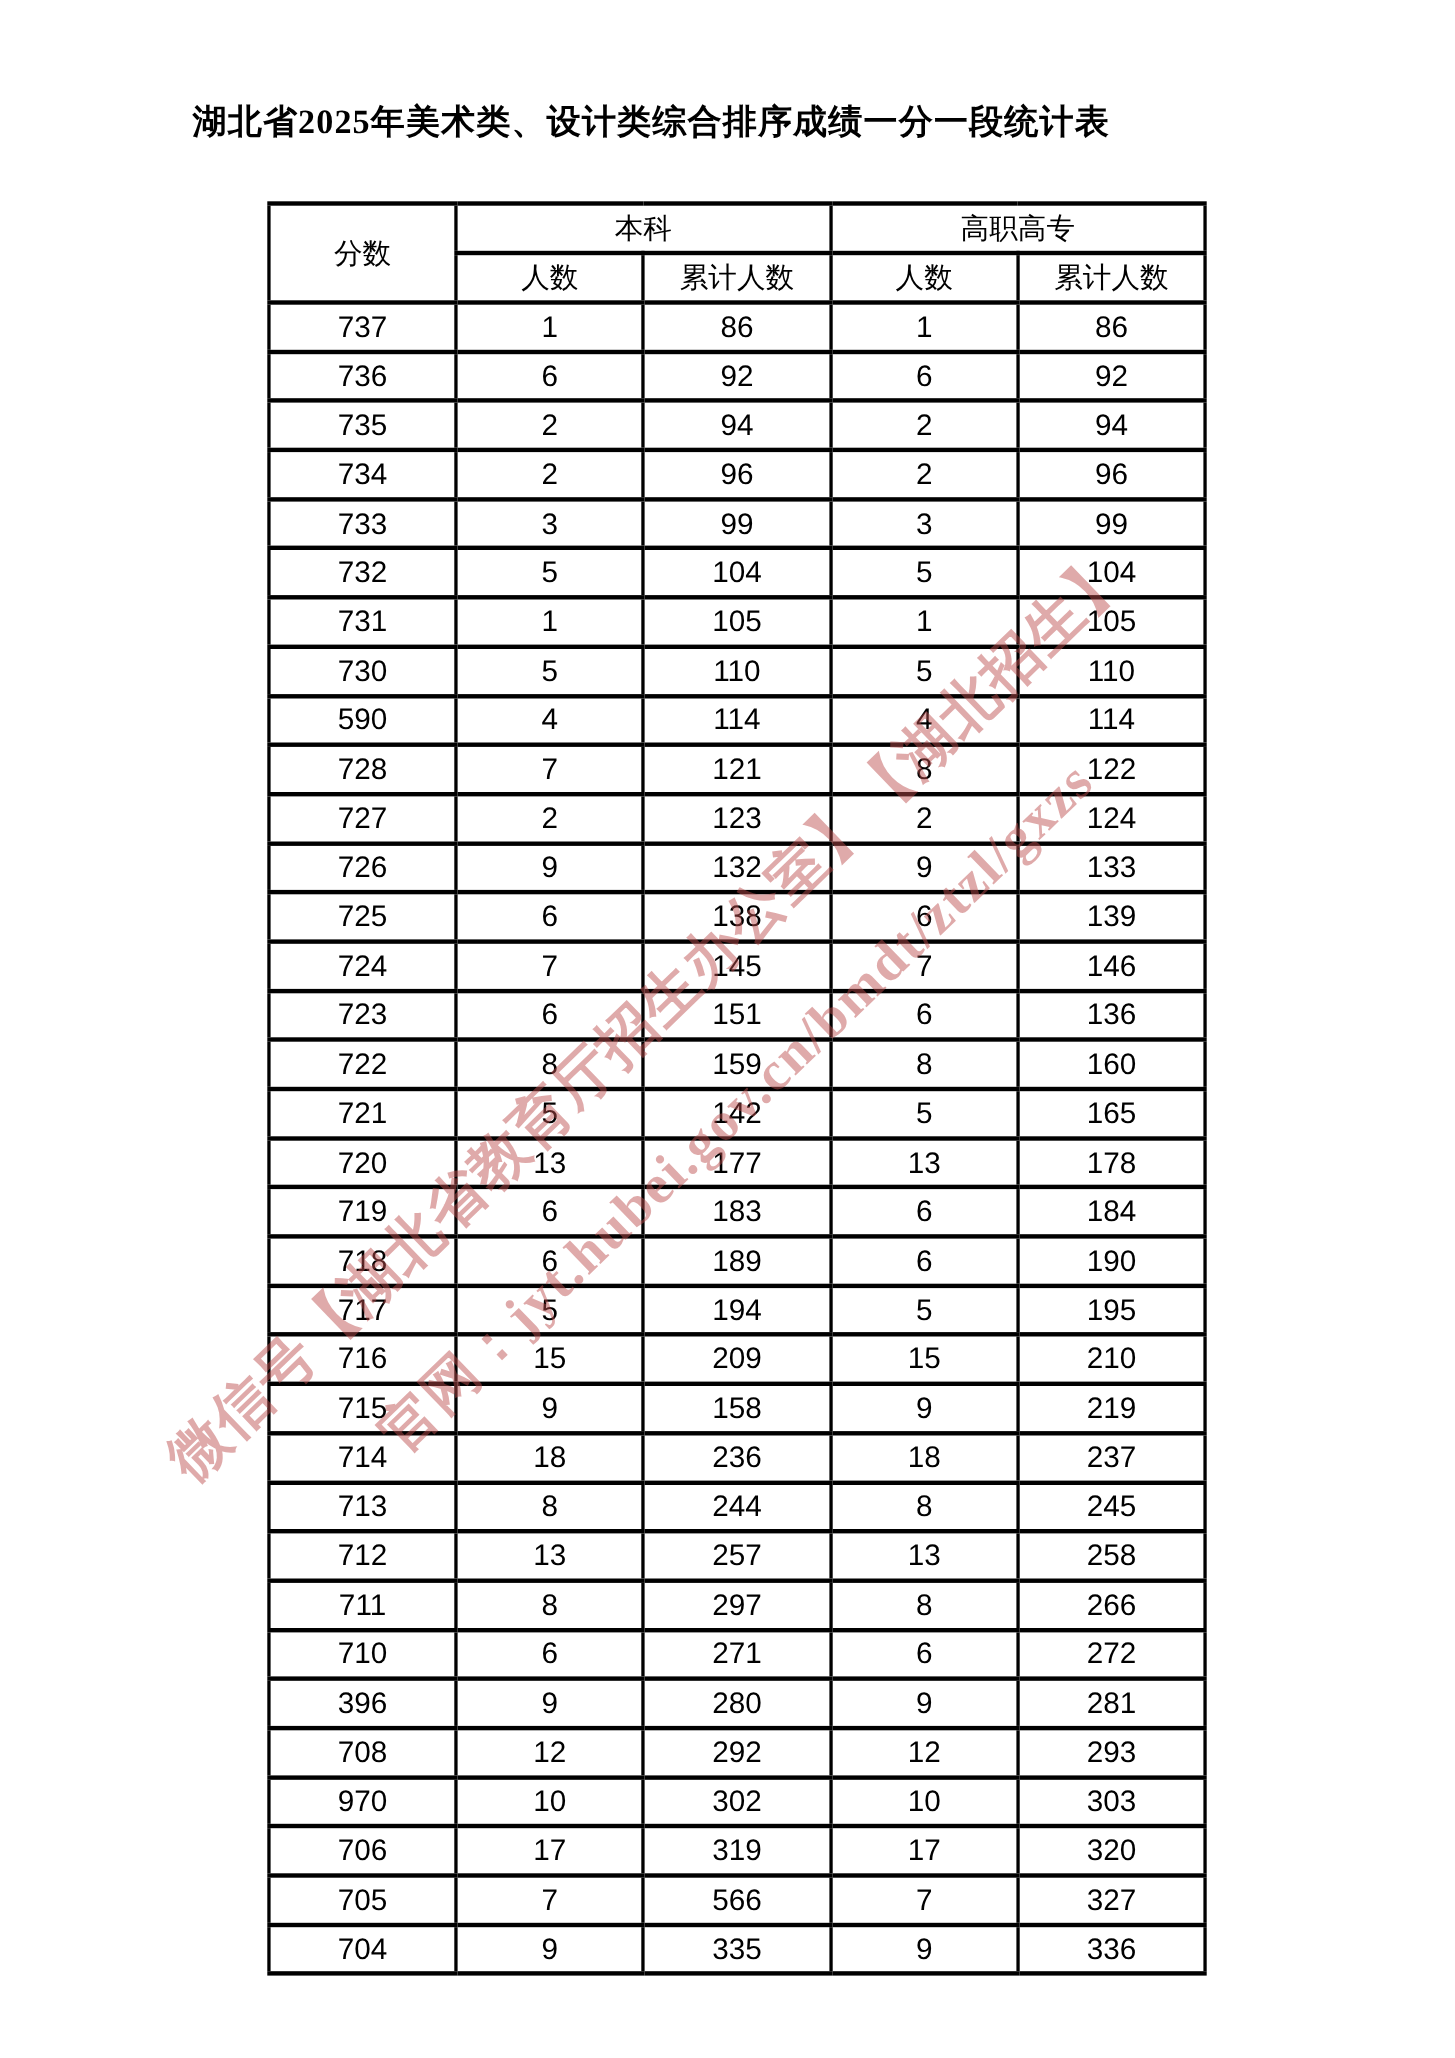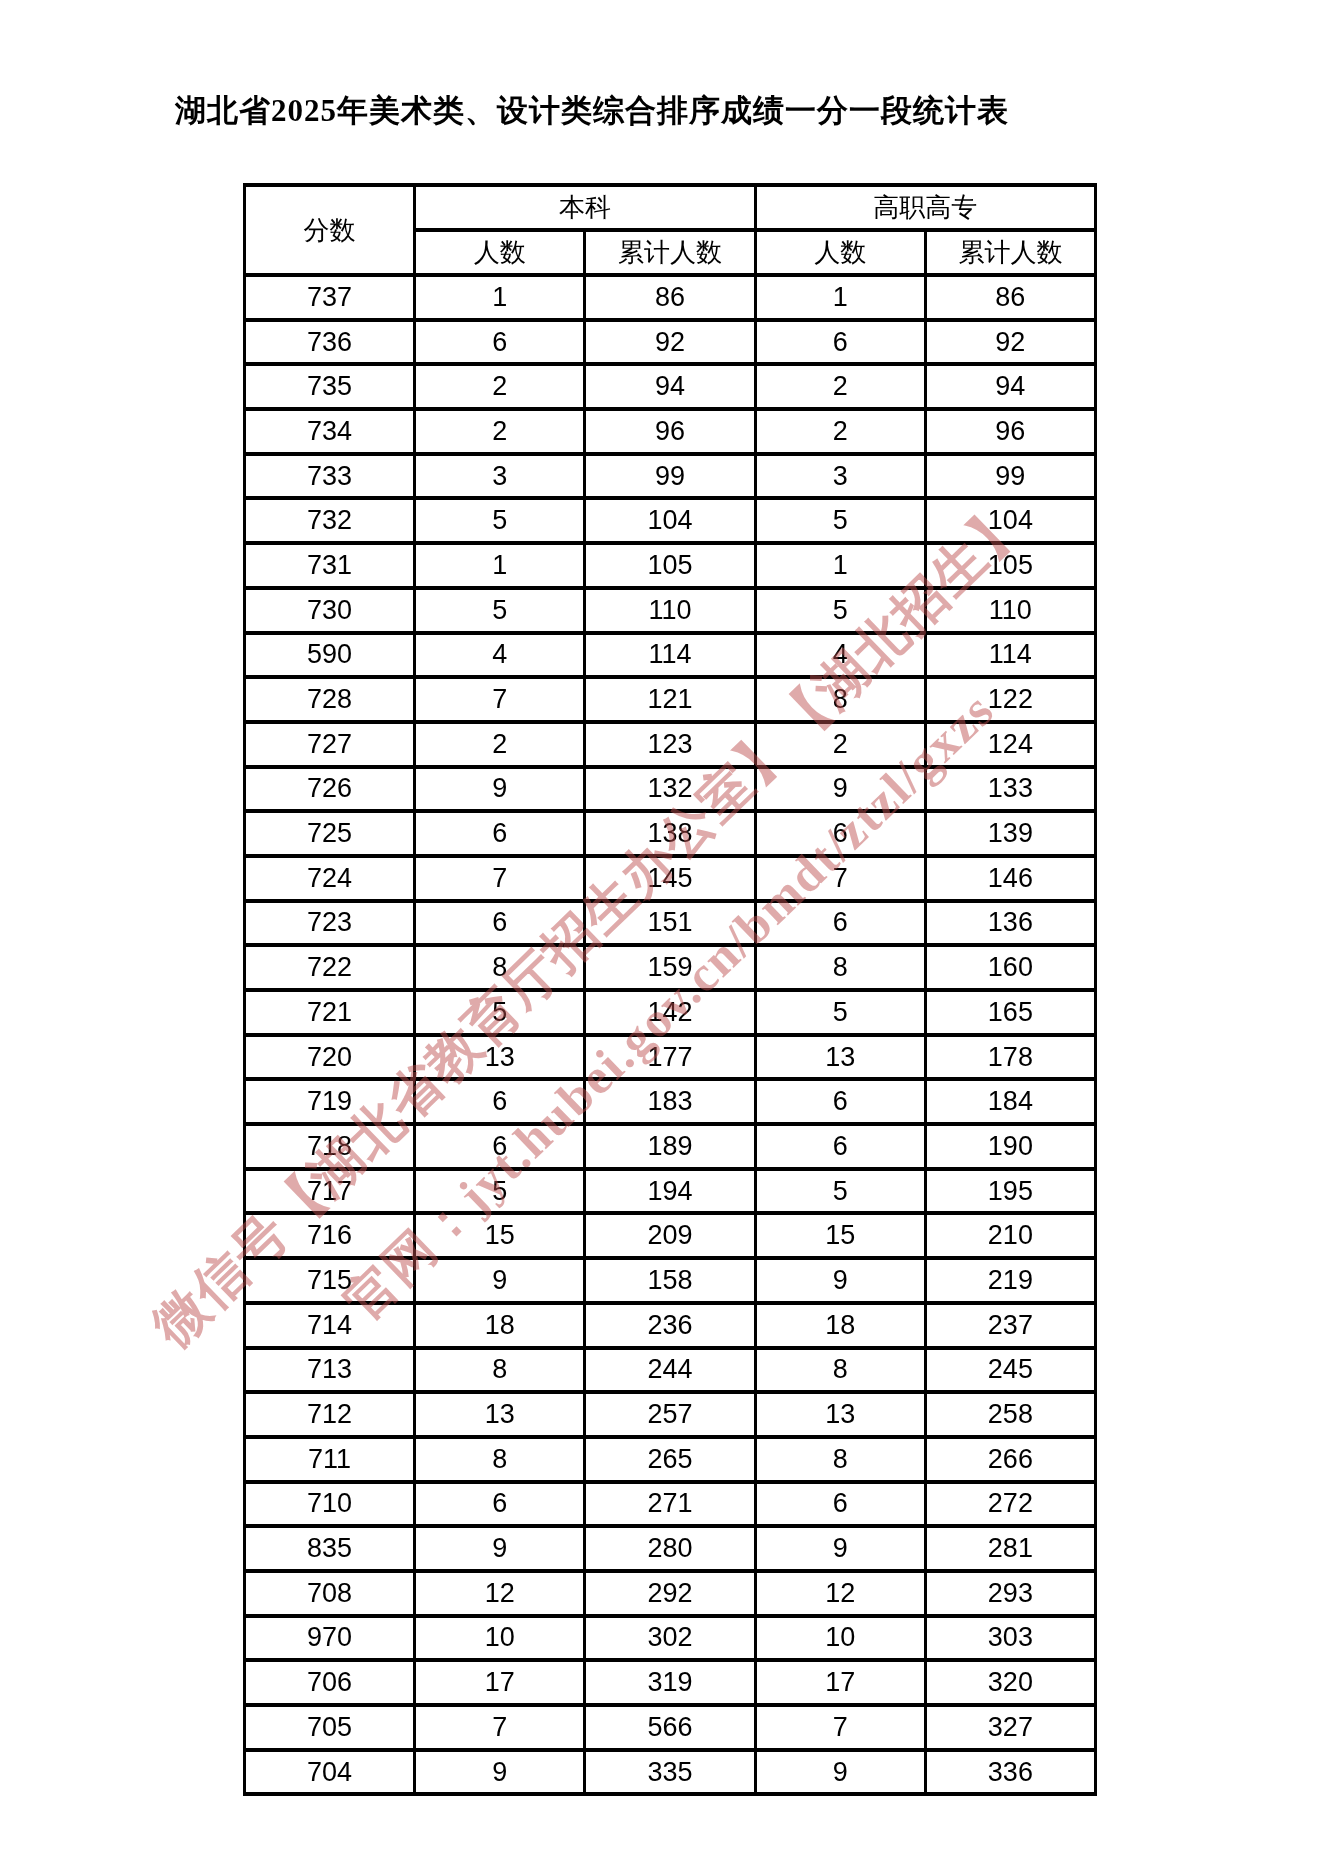--- a/index.html
+++ b/index.html
@@ -288,33 +288,33 @@
         <tr>
           <td>712</td>
           <td>13</td>
           <td>257</td>
           <td>13</td>
           <td>258</td>
         </tr>
         <tr>
           <td>711</td>
           <td>8</td>
-          <td>265</td>
+          <td>297</td>
           <td>8</td>
           <td>266</td>
         </tr>
         <tr>
           <td>710</td>
           <td>6</td>
           <td>271</td>
           <td>6</td>
           <td>272</td>
         </tr>
         <tr>
-          <td>835</td>
+          <td>396</td>
           <td>9</td>
           <td>280</td>
           <td>9</td>
           <td>281</td>
         </tr>
         <tr>
           <td>708</td>
           <td>12</td>
           <td>292</td>
           <td>12</td>

